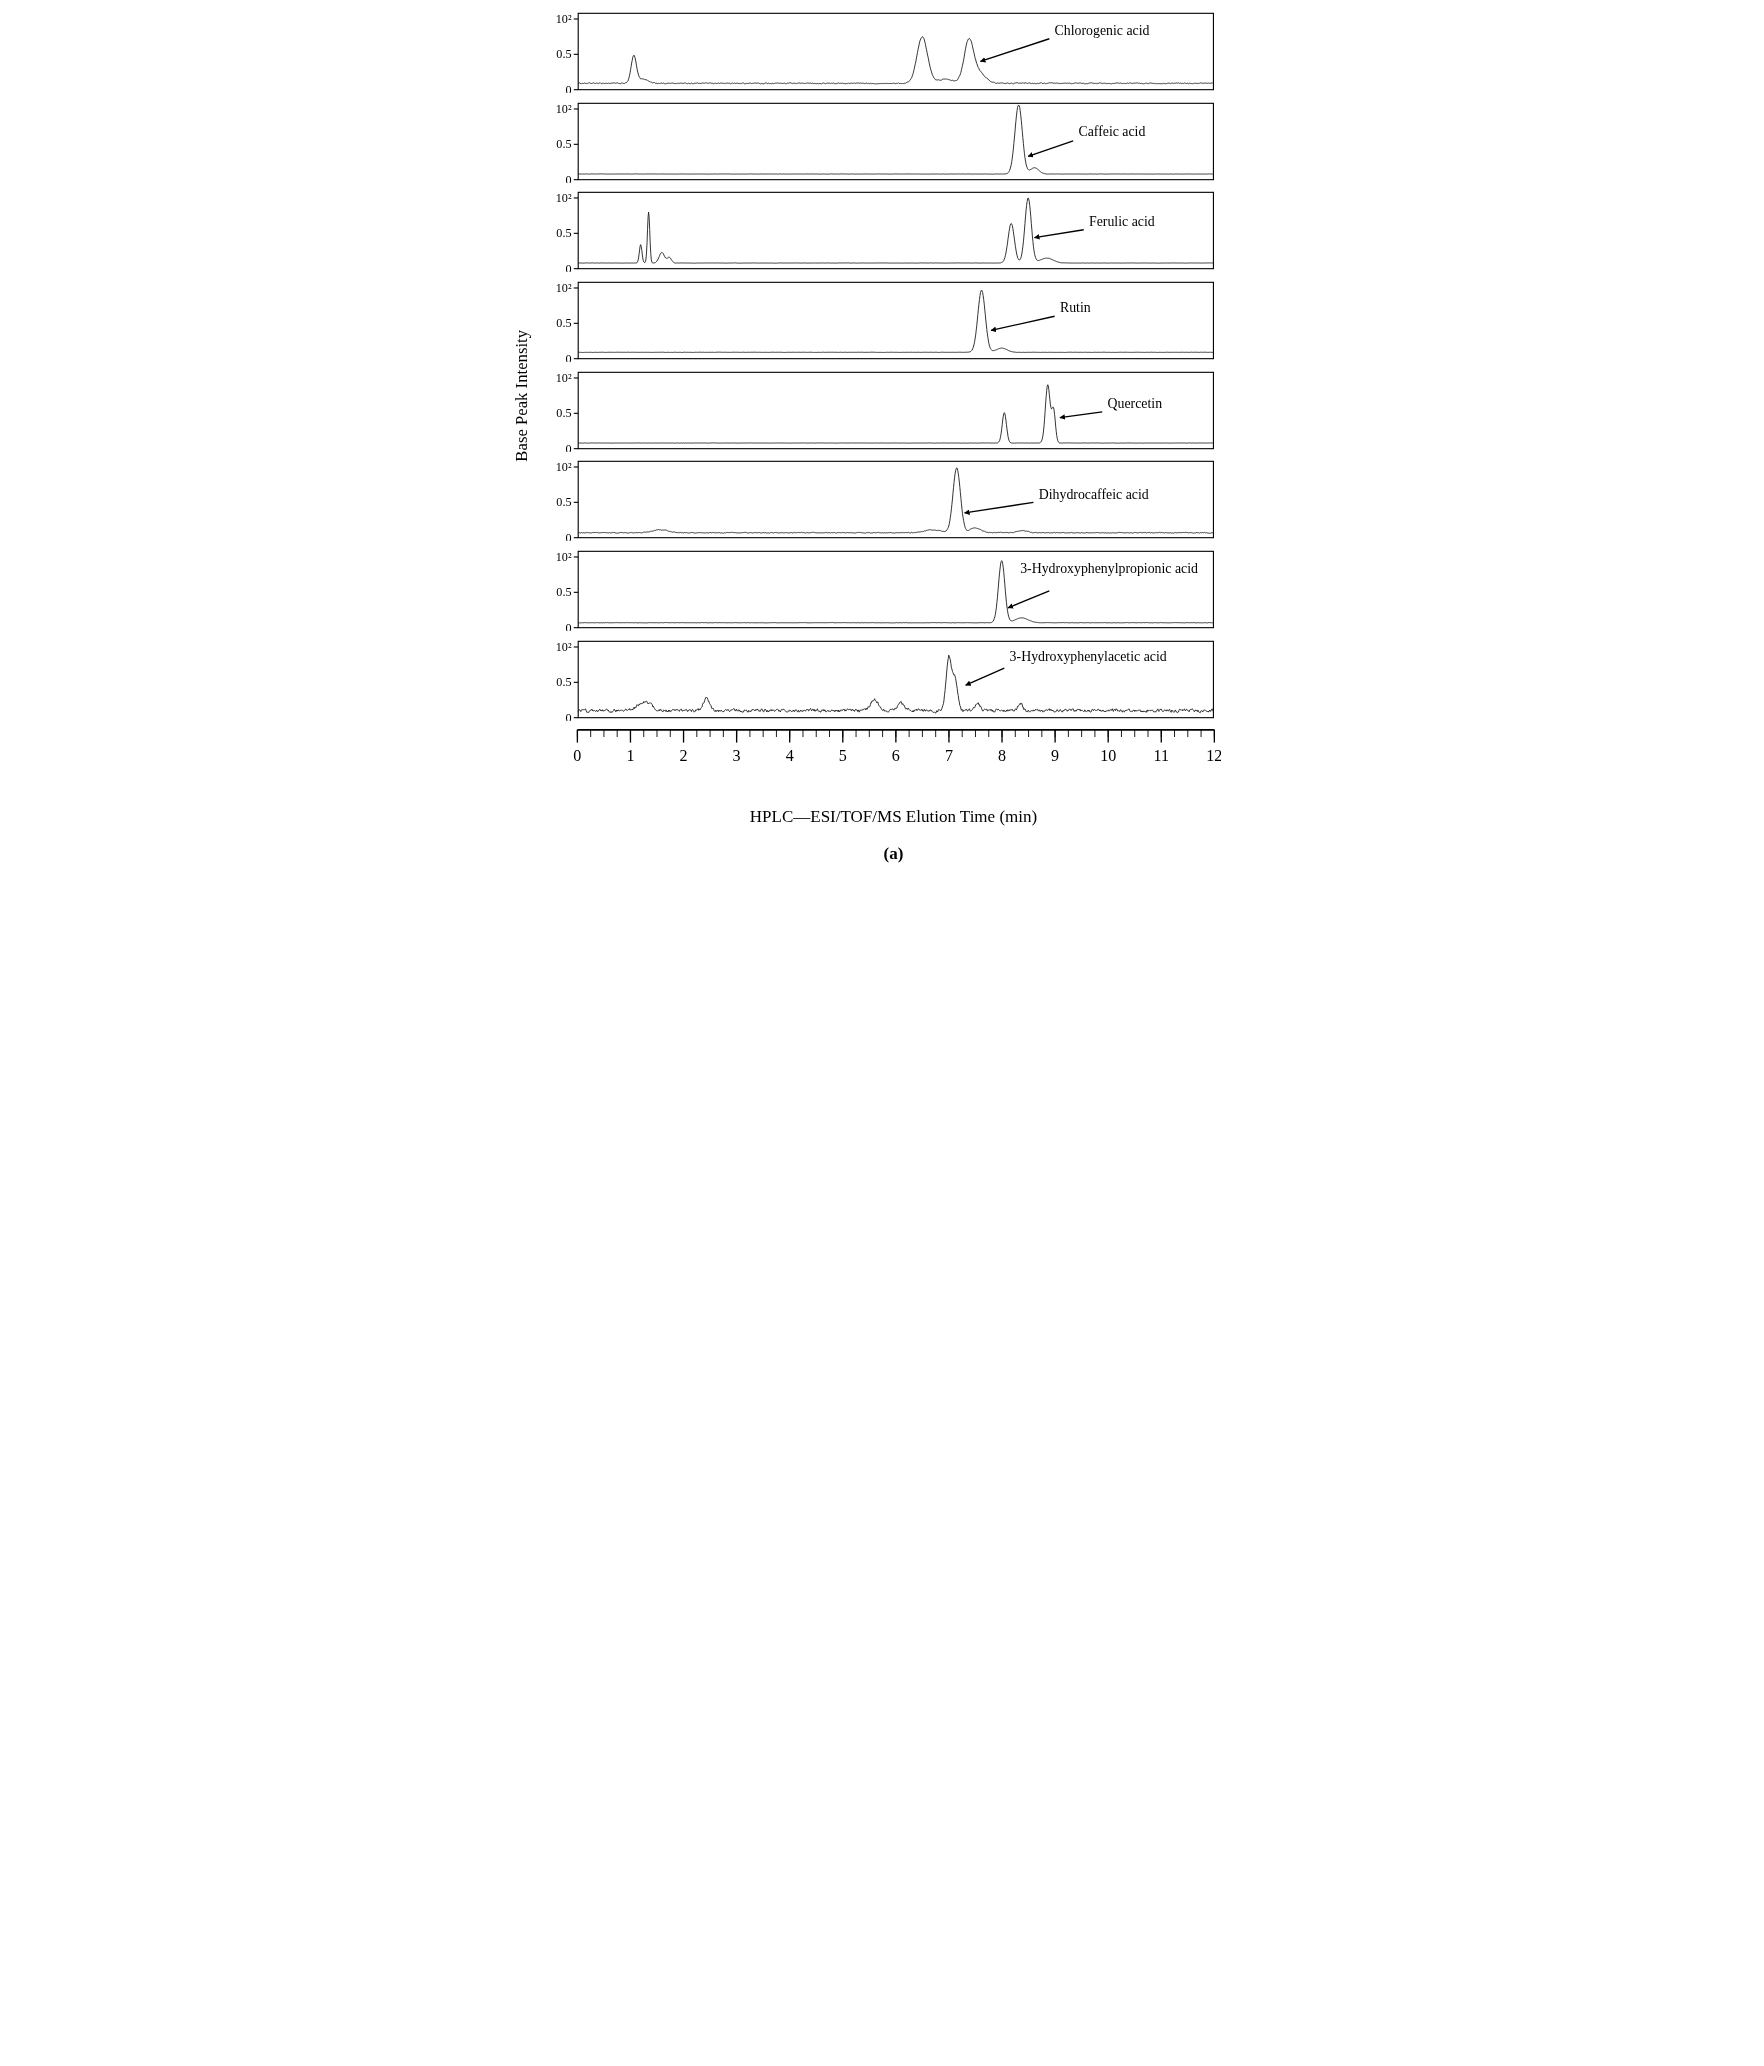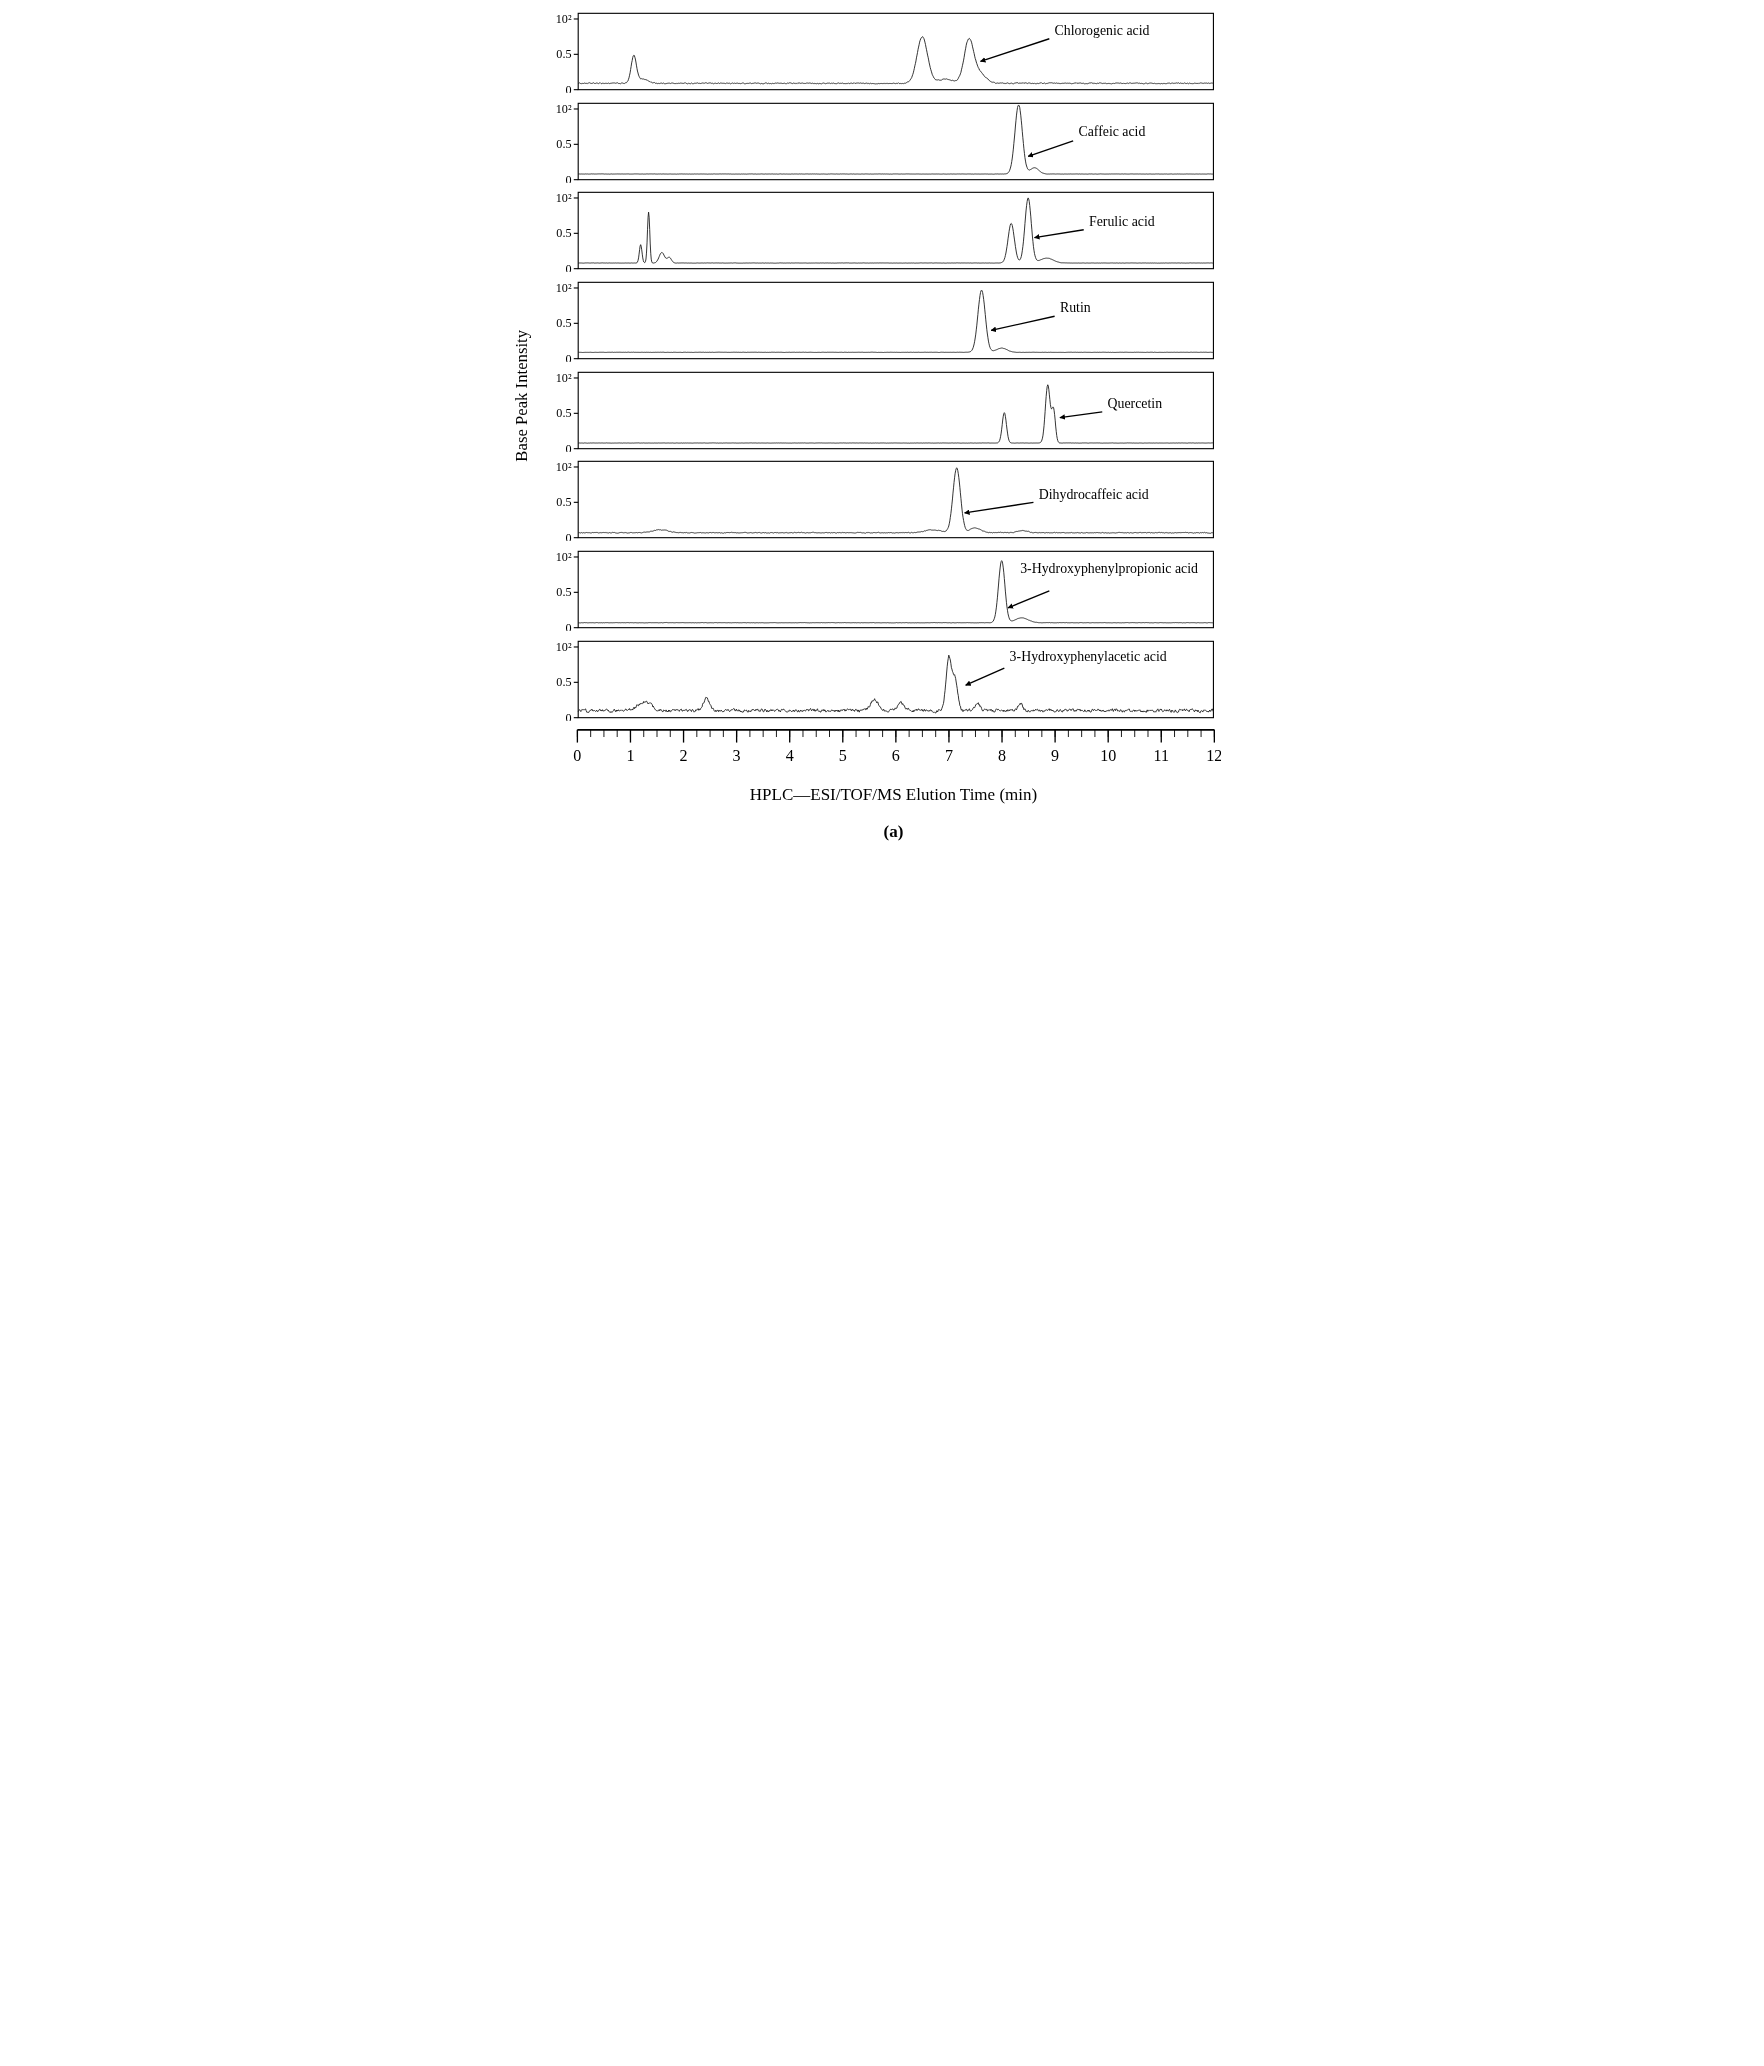--- a/index.html
+++ b/index.html
@@ -5,21 +5,21 @@
   html,body{margin:0;padding:0;background:#ffffff;color:#000;}
   body{font-family:"Liberation Serif","DejaVu Serif",serif;}
   .page{width:744px;margin:0 auto;padding:10px 0 16.7px 0;background:#fff;}
   .figure{display:flex;flex-direction:row;align-items:stretch;}
   .ylabel{width:23px;display:flex;align-items:center;justify-content:center;
           font-size:16.7px;}
   .ylabel span{writing-mode:vertical-rl;transform:rotate(180deg);white-space:nowrap;}
   .plots{flex:1;}
   .panel{margin-bottom:6.7px;line-height:0;}
   svg{display:block;}
-  .xlabel{text-align:center;font-size:17px;margin-top:3px;padding-left:23px;}
+  .xlabel{text-align:center;font-size:17px;margin-top:25px;padding-left:23px;}
   .caption{text-align:center;font-size:17px;font-weight:bold;margin-top:16.7px;padding-left:23px;}
 </style>
 </head>
 <body>
 
 <div class="page">
   <div class="figure">
     <div class="ylabel">
       <span>Base Peak Intensity</span>
     </div>

